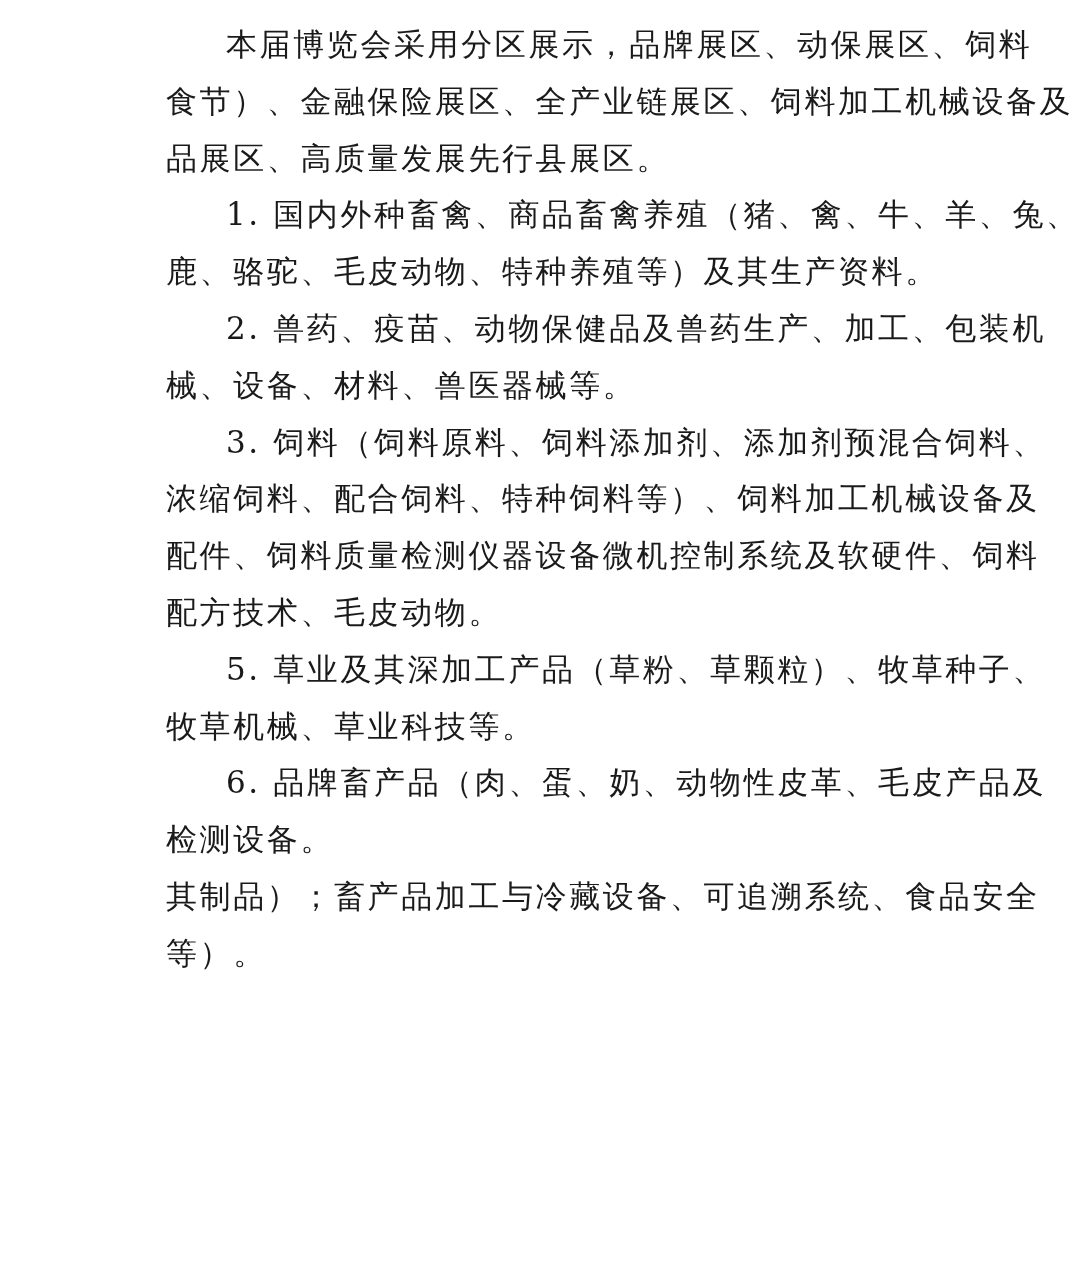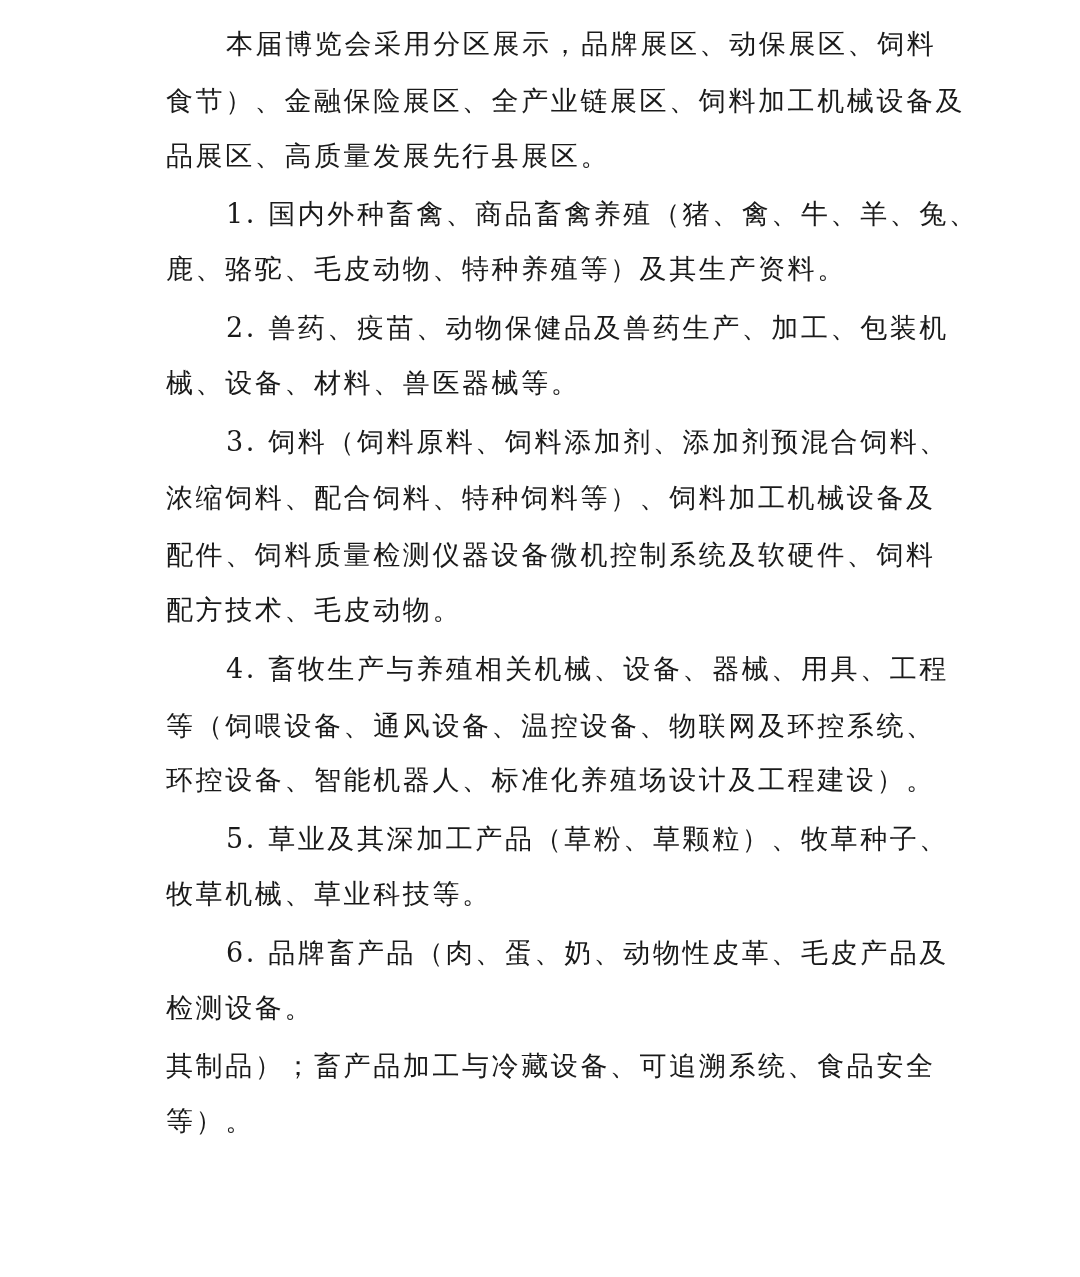--- a/index.html
+++ b/index.html
@@ -21,30 +21,29 @@
       top: 16px;
       width: 752px;
     }
     .paragraph {
       margin: 0;
     }
     .line {
       display: block;
       height: 56.8px;
       line-height: 56.8px;
-      font-size: 27px;
+      font-size: 31px;
       letter-spacing: 2.6px;
       white-space: nowrap;
       text-align: justify;
       text-align-last: justify;
       overflow: visible;
     }
     .line.last {
       text-align-last: left;
-      font-family: Liberation Mono, monospace;
     }
     .line.indent {
       padding-left: 60px;
     }
   </style>
 </head>
 <body>
 
 <div class="doc">
 
@@ -64,25 +63,20 @@
     <span class="line last">械、设备、材料、兽医器械等。</span>
   </p>
 
   <p class="paragraph">
     <span class="line indent">3. 饲料（饲料原料、饲料添加剂、添加剂预混合饲料、</span>
     <span class="line">浓缩饲料、配合饲料、特种饲料等）、饲料加工机械设备及</span>
     <span class="line">配件、饲料质量检测仪器设备微机控制系统及软硬件、饲料</span>
     <span class="line last">配方技术、毛皮动物。</span>
   </p>
 
-  <p class="paragraph">
-    <span class="line indent">4. 畜牧生产与养殖相关机械、设备、器械、用具、工程</span>
-    <span class="line">等（饲喂设备、通风设备、温控设备、物联网及环控系统、</span>
-    <span class="line last">环控设备、智能机器人、标准化养殖场设计及工程建设）。</span>
-  </p>
 
   <p class="paragraph">
     <span class="line indent">5. 草业及其深加工产品（草粉、草颗粒）、牧草种子、</span>
     <span class="line last">牧草机械、草业科技等。</span>
   </p>
 
   <p class="paragraph">
     <span class="line indent">6. 品牌畜产品（肉、蛋、奶、动物性皮革、毛皮产品及</span>
     <span class="line last">检测设备。</span>
     <span class="line">其制品）；畜产品加工与冷藏设备、可追溯系统、食品安全</span>

